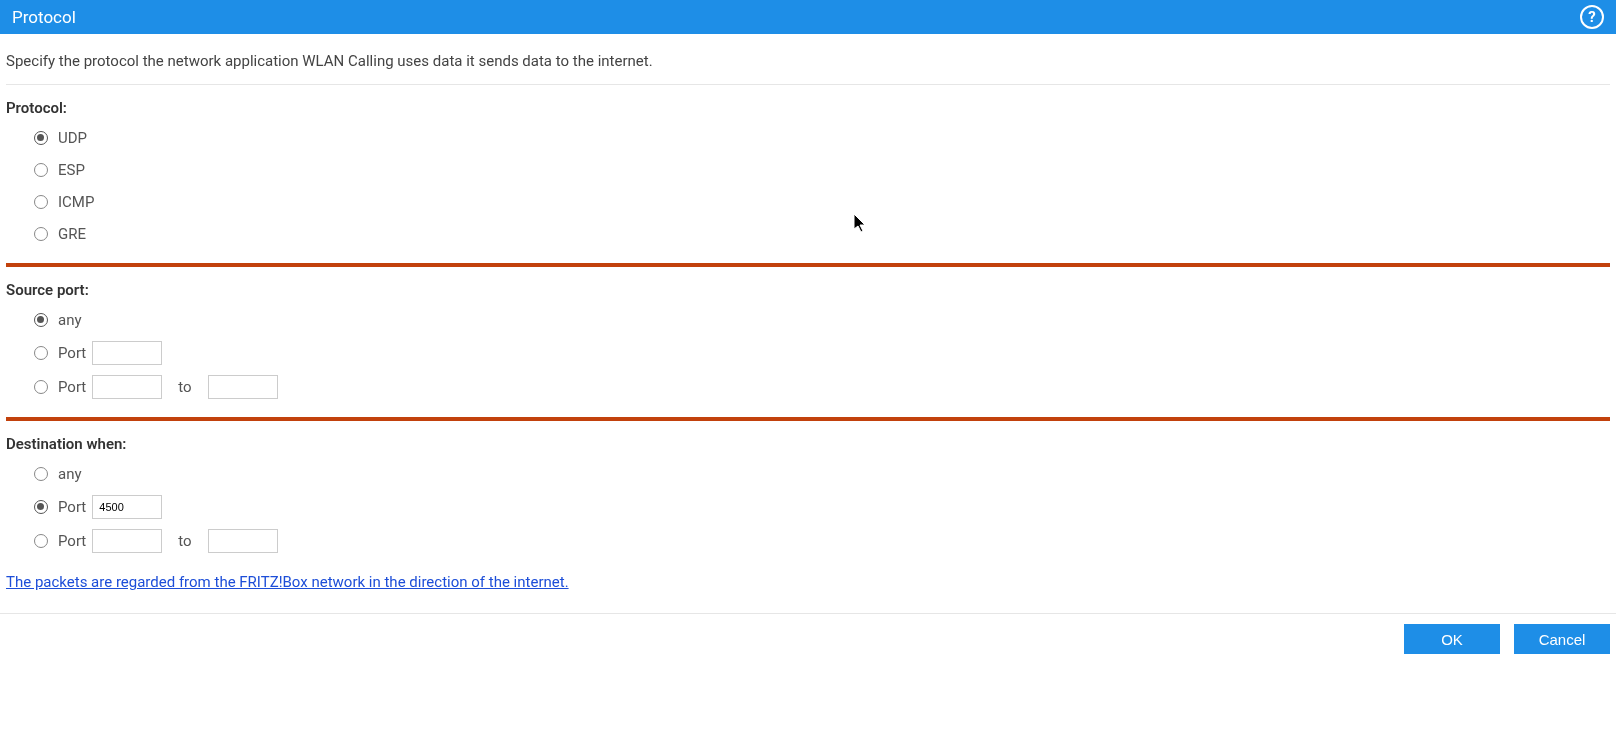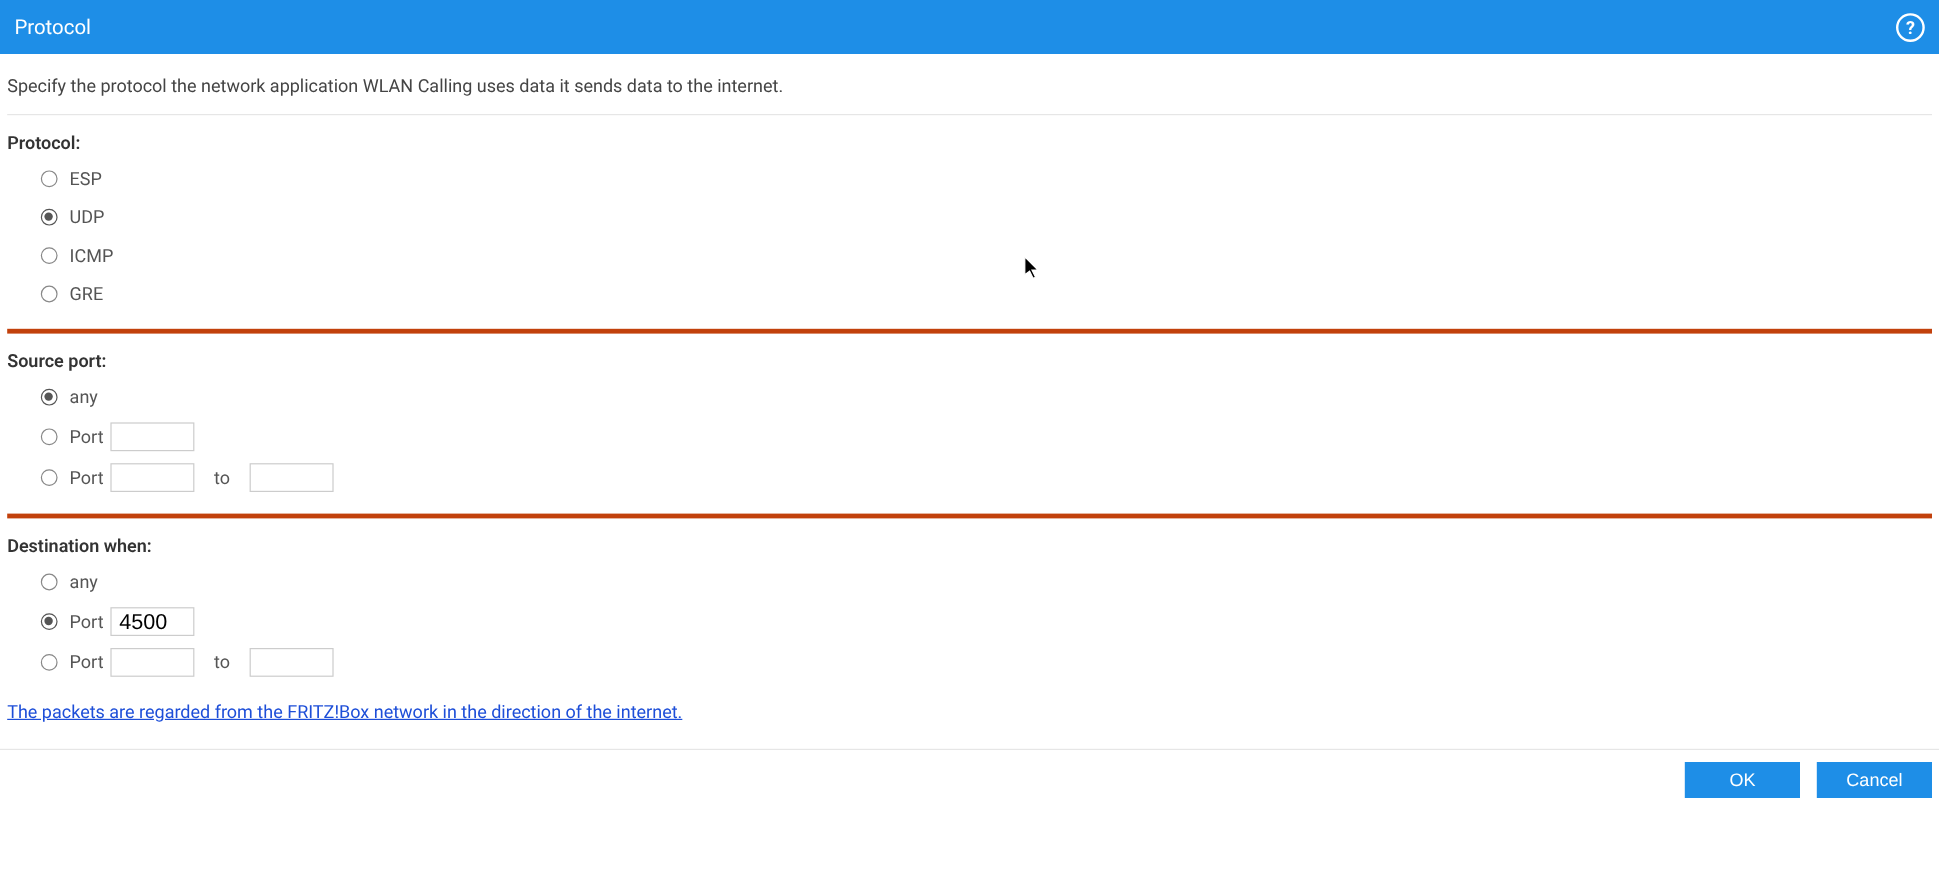--- a/index.html
+++ b/index.html
@@ -1,31 +1,31 @@
 <!DOCTYPE html>
 <html><head>
   <meta charset="utf-8">
   <style>
     * { margin: 0; padding: 0; box-sizing: border-box; }
     body { font-family: -apple-system, BlinkMacSystemFont, "Segoe UI", Roboto, Arial, sans-serif; font-size: 15px; color: #333; background: #fff; }
-    .header { background: #1e8ee7; color: #fff; height: 45px; display: flex; align-items: center; justify-content: space-between; padding: 0 12px; }
+    .header { background: #1e8ee7; color: #fff; height: 34px; display: flex; align-items: center; justify-content: space-between; padding: 0 12px; }
     .header-title { font-size: 17px; font-weight: 400; }
     .help-icon { width: 24px; height: 24px; border: 2px solid #fff; border-radius: 50%; display: flex; align-items: center; justify-content: center; font-weight: bold; font-size: 15px; cursor: pointer; }
     .content { padding: 0 6px; }
     .intro { padding: 18px 0 14px 0; color: #444; border-bottom: 1px solid #e6e6e6; }
     .section { padding-top: 14px; padding-bottom: 8px; border-bottom: 4px solid #c2410c; }
     .section-no-border { border-bottom: none; }
     .section-label { font-weight: 600; margin-bottom: 10px; color: #333; }
     .radio-group { padding-left: 28px; }
     .radio-row { display: flex; align-items: center; margin-bottom: 10px; min-height: 22px; }
     .radio { appearance: none; width: 14px; height: 14px; border: 1.5px solid #888; border-radius: 50%; margin-right: 10px; position: relative; cursor: pointer; flex-shrink: 0; }
     .radio:checked { border-color: #555; }
     .radio:checked::after { content: ""; position: absolute; top: 2px; left: 2px; width: 7px; height: 7px; border-radius: 50%; background: #555; }
     .radio-label { color: #555; cursor: pointer; }
-    .port-input { width: 70px; height: 24px; border: 1px solid #ccc; padding: 2px 6px; font-size: 18px; margin-left: 6px; }
+    .port-input { width: 70px; height: 24px; border: 1px solid #ccc; padding: 2px 6px; font-size: 11px; margin-left: 6px; }
     .to-label { margin: 0 16px; color: #555; text-align: right; }
     .note { padding: 10px 0 14px 0; color: #1d4ed8; text-decoration: underline; }
     .footer { border-top: 1px solid #e6e6e6; padding: 10px 6px 10px 0; display: flex; justify-content: flex-end; gap: 14px; }
     .btn { background: #1e8ee7; color: #fff; border: none; min-width: 96px; height: 30px; font-size: 15px; cursor: pointer; padding: 0 22px; text-align: center; }
     .cursor-arrow { position: absolute; pointer-events: none; }
   </style>
 </head>
 <body>
 
 <div class="header">
@@ -33,26 +33,26 @@
   <div class="help-icon">?</div>
 </div>
 
 <div class="content">
   <div class="intro">Specify the protocol the network application WLAN Calling uses data it sends data to the internet.</div>
 
   <div class="section">
     <div class="section-label">Protocol:</div>
     <div class="radio-group">
       <div class="radio-row">
+        <input type="radio" name="protocol" class="radio" checked="" style="">
+        <span class="radio-label">UDP</span>
+      </div>
+      <div class="radio-row">
         <input type="radio" name="protocol" class="radio" style="">
         <span class="radio-label">ESP</span>
-      </div>
-      <div class="radio-row">
-        <input type="radio" name="protocol" class="radio" checked="" style="">
-        <span class="radio-label">UDP</span>
       </div>
       <div class="radio-row">
         <input type="radio" name="protocol" class="radio" style="">
         <span class="radio-label">ICMP</span>
       </div>
       <div class="radio-row">
         <input type="radio" name="protocol" class="radio" style="">
         <span class="radio-label">GRE</span>
       </div>
     </div>

